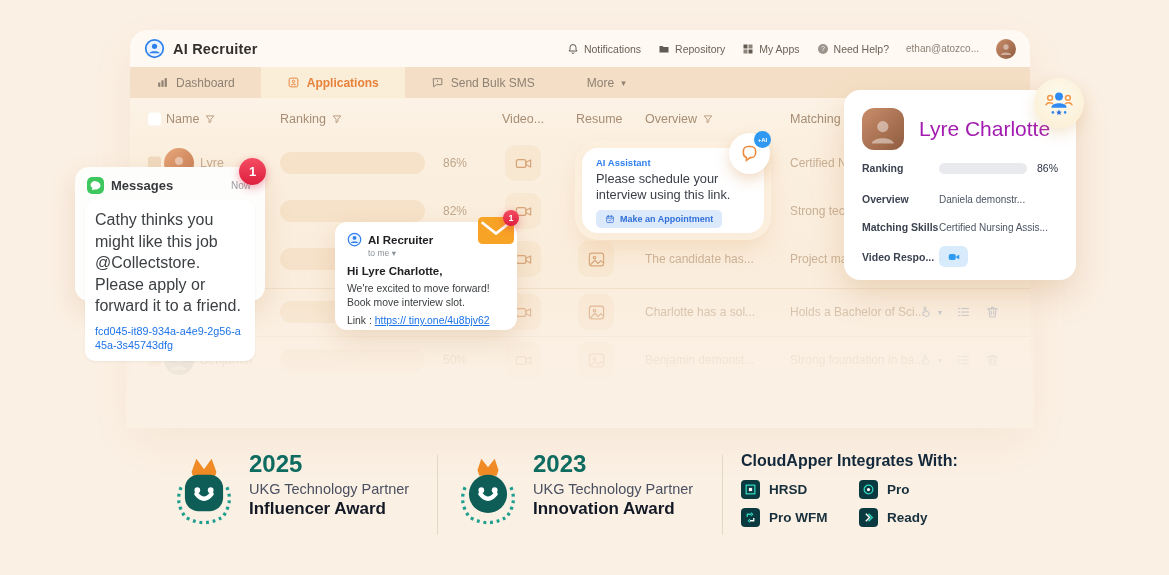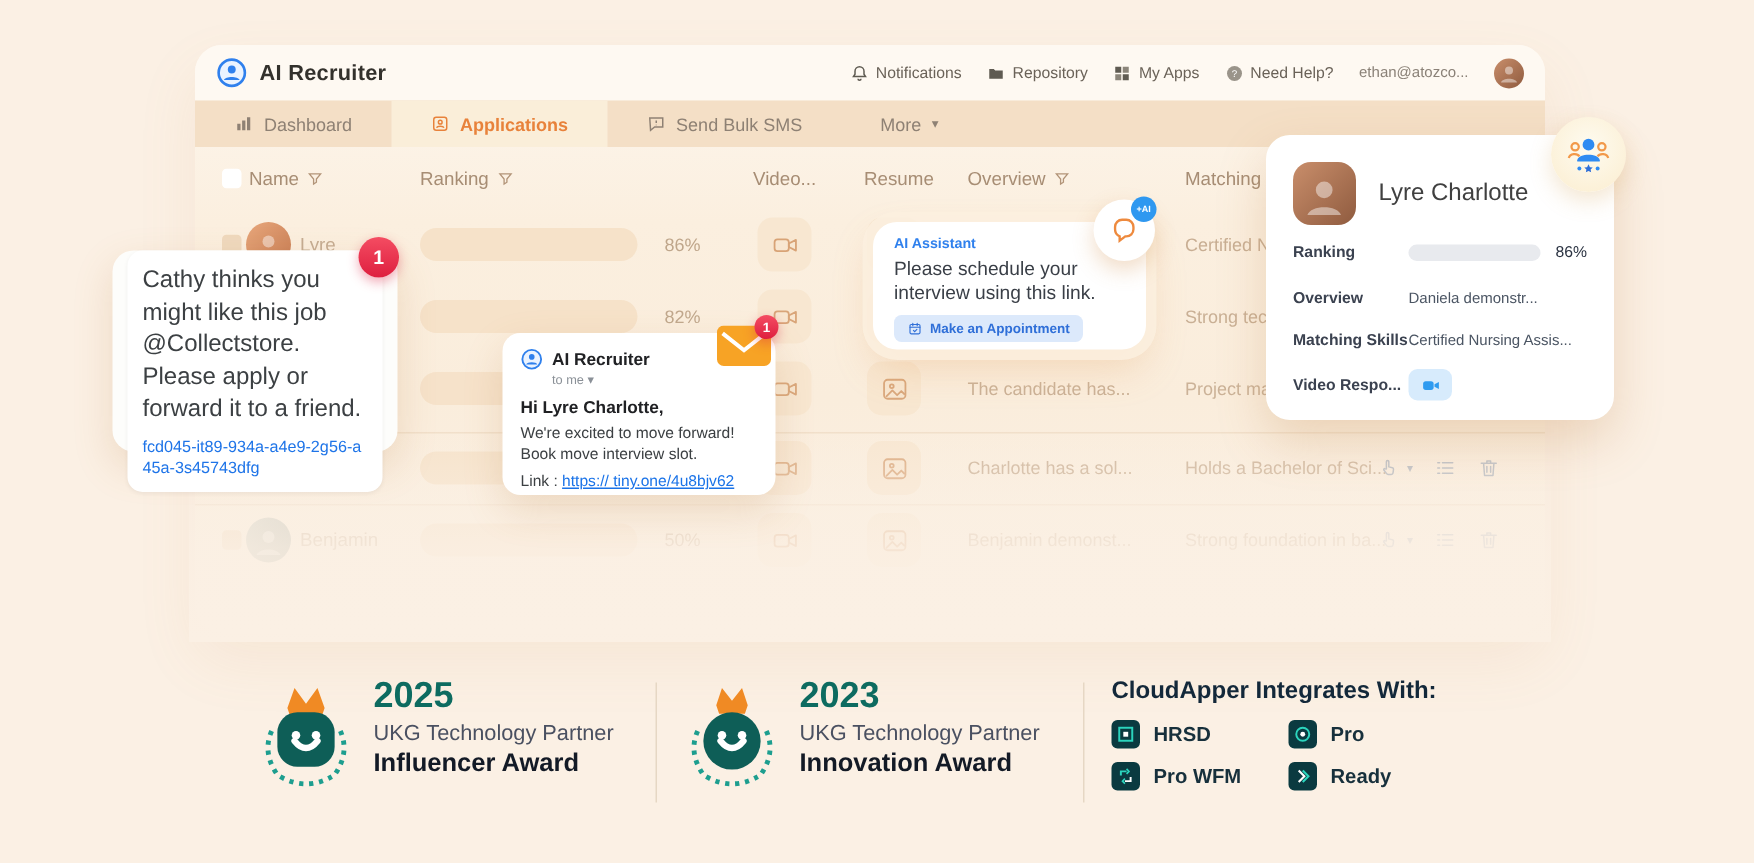--- a/index.html
+++ b/index.html
@@ -108,21 +108,21 @@
     box-shadow:0 6px 14px rgba(210,140,70,.30);display:flex;align-items:center;justify-content:center;}
   .ai-bubble-circle .bub{width:21px;height:21px;stroke:#EE8A3E;fill:none;stroke-width:1.8;}
   .ai-badge{position:absolute;right:-1px;top:-2px;width:17px;height:17px;border-radius:50%;background:#2F98F0;color:#fff;
     font-size:6px;font-weight:bold;display:flex;align-items:center;justify-content:center;}
 
   
   .profile-card{left:844px;top:90px;width:232px;height:190px;border-radius:16px;box-shadow:0 14px 32px rgba(190,130,70,.25);}
   .pf-head{display:flex;align-items:center;gap:15px;padding:18px 18px 0 18px;}
   .pf-avatar{width:42px;height:42px;border-radius:12px;position:relative;overflow:hidden;background:linear-gradient(135deg,#C98E6B,#8F5B3F);}
   .pf-avatar .pers{position:absolute;left:10%;top:14%;width:80%;height:80%;fill:rgba(255,255,255,.45);}
-  .pf-name{font-size:16px;color:#404040;font-weight:500;}
+  .pf-name{font-size:21px;color:#a21caf;font-weight:500;}
   .pf-row{position:absolute;left:18px;right:14px;display:flex;align-items:center;}
   .pf-label{width:77px;font-size:10.5px;font-weight:bold;color:#3B4250;flex:none;}
   .pf-value{font-size:10px;color:#4B5563;white-space:nowrap;overflow:hidden;}
   .pf-bar{width:88px;height:11px;border-radius:6px;background:#E8EAEE;overflow:hidden;}
   .pf-bar .fill{height:100%;border-radius:6px;background:linear-gradient(90deg,#2F8BF2,#3E9BF7);}
   .pf-pct{font-size:10.5px;color:#2B3342;margin-left:10px;}
   .pf-video-btn{width:29px;height:21px;border-radius:6px;background:#D7EBFC;display:flex;align-items:center;justify-content:center;border:none;cursor:pointer;}
   .pf-video-btn svg{width:14px;height:14px;fill:#2F9BF0;}
   .people-circle{position:absolute;left:1034px;top:78px;width:50px;height:50px;border-radius:50%;
     background:radial-gradient(circle at 50% 40%,#FEFBF0,#FBEDCF);box-shadow:0 6px 14px rgba(210,160,80,.25);
@@ -422,20 +422,28 @@
             <path d="M4 6.5h2M9 6.5h11M4 12h2M9 12h11M4 17.5h2M9 17.5h11"></path>
           </svg>
         <svg viewBox="0 0 24 24">
             <path d="M4 7h16M10 7V4.5h4V7M6.5 7l1 13h9l1-13M10 10.5v6M14 10.5v6"></path>
           </svg>
       </span>
     </div>
   </div>
 
   <div class="card messages-card">
+    <div class="msg-head">
+      <svg class="msg-app-icon" viewBox="0 0 24 24">
+          <rect width="24" height="24" rx="6" fill="#3FC75F"></rect>
+          <path d="M12 5.5c-3.9 0-7 2.5-7 5.6 0 1.8 1 3.3 2.6 4.3L7 18.8l3.1-1.3c.6.1 1.2.2 1.9.2 3.9 0 7-2.5 7-5.6s-3.1-5.6-7-5.6z" fill="#fff"></path>
+        </svg>
+      <span class="msg-title">Messages</span>
+      <span class="msg-time">Now</span>
+    </div>
     <div class="msg-body">
       <div class="msg-text">Cathy thinks you might like this job @Collectstore. Please apply or forward it to a friend.</div>
       <a class="msg-link" href="#">fcd045-it89-934a-a4e9-2g56-a45a-3s45743dfg</a>
     </div>
   </div>
   <div class="badge-red msg-badge">1</div>
 
   <div class="card assistant-card">
     <div class="as-label">AI Assistant</div>
     <div class="as-msg">Please schedule your interview using this link.</div>

